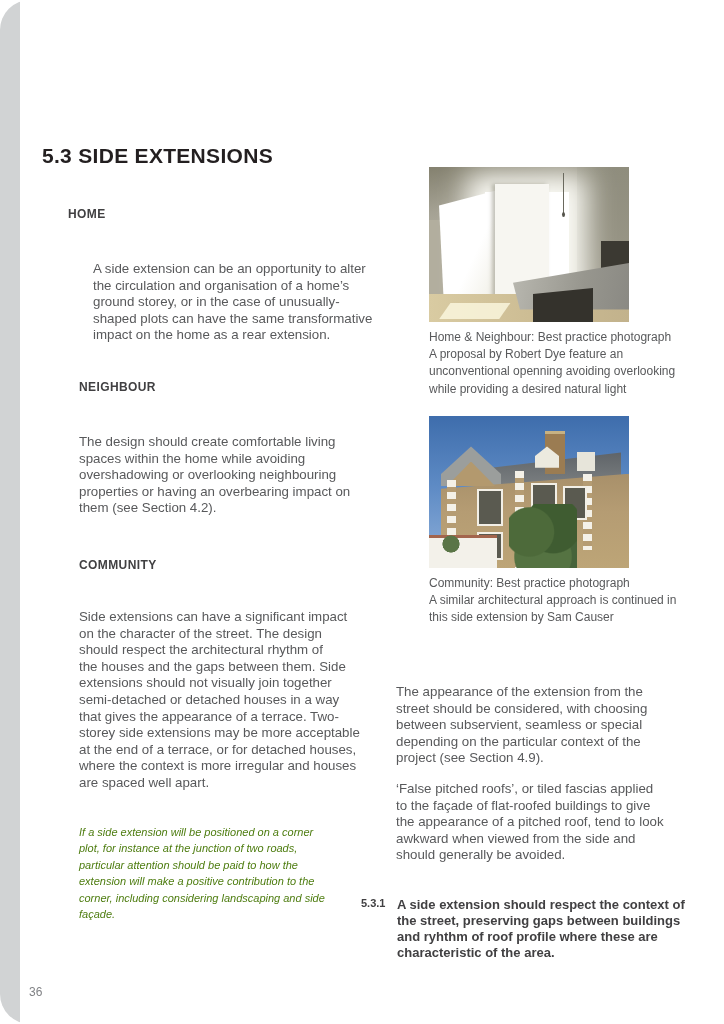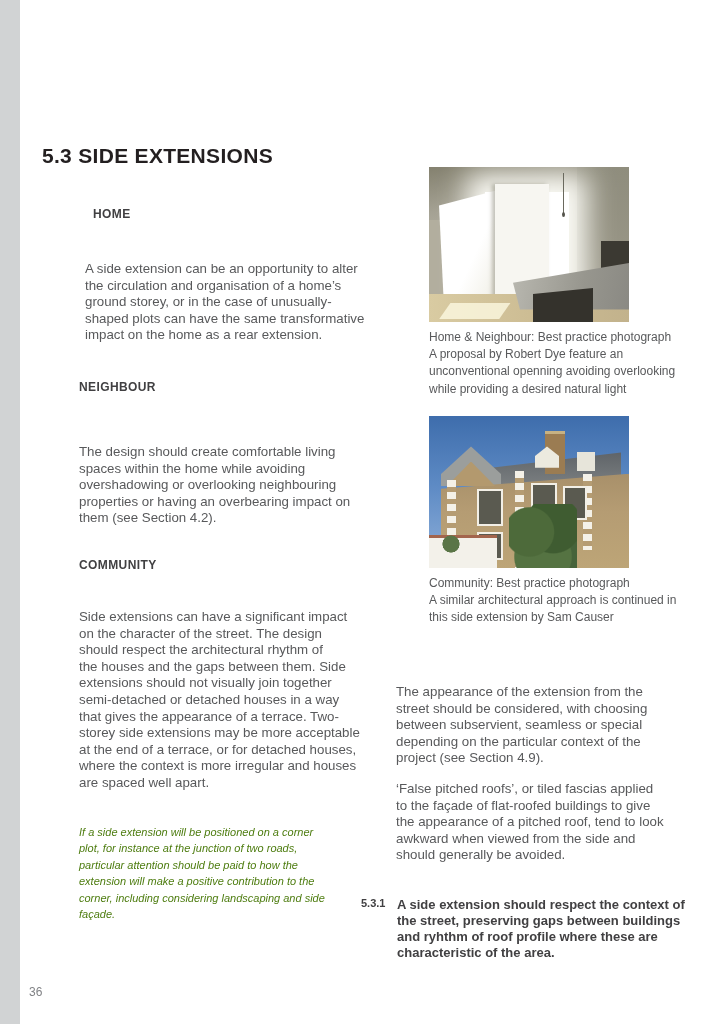--- a/index.html
+++ b/index.html
@@ -1,18 +1,19 @@
 <!DOCTYPE html>
 <html><head>
 <meta charset="utf-8">
 <style>
   html,body{margin:0;padding:0;background:#ffffff;}
   .page{
     position:relative;width:724px;height:1024px;background:#ffffff;overflow:hidden;
     font-family:"Liberation Sans","DejaVu Sans",sans-serif;
+    border-radius:30px;
   }
   .edge-strip{position:absolute;left:0;top:0;width:20px;height:1024px;background:#d1d3d4;}
   .page-title{position:absolute;left:42px;top:144px;font-size:21px;font-weight:bold;color:#231f20;letter-spacing:.3px;}
   .subhead{position:absolute;font-size:12px;font-weight:bold;color:#414042;letter-spacing:.4px;}
   .body-text{position:absolute;font-size:13.3px;line-height:16.6px;color:#58595b;white-space:pre-line;width:305px;}
   .note-text{position:absolute;font-size:11px;line-height:16.4px;color:#4d7c0f;font-style:italic;font-weight:400;white-space:pre-line;width:320px;}
   .caption{position:absolute;font-size:12px;line-height:17.2px;color:#58595b;white-space:pre-line;width:250px;}
   .pagenum{position:absolute;left:29px;top:985px;font-size:12px;color:#808285;}
   .guide-num{position:absolute;left:361px;top:897px;font-size:11px;font-weight:bold;color:#414042;}
   .guide-text{position:absolute;left:397px;top:897px;font-size:13px;line-height:15.9px;font-weight:bold;color:#414042;white-space:pre-line;width:300px;}
@@ -63,29 +64,29 @@
 </style>
 </head>
 <body>
 
 <div class="page">
 
   <div class="edge-strip"></div>
 
   <h1 class="page-title" style="margin:0;">5.3 SIDE EXTENSIONS</h1>
 
-  <div class="subhead" style="left:93px;top:207px;text-align:center;">HOME</div>
-  <div class="body-text" style="left:85px;top:261px;">A side extension can be an opportunity to alter
+  <div class="subhead" style="left:68px;top:207px;text-align:center;">HOME</div>
+  <div class="body-text" style="left:93px;top:261px;">A side extension can be an opportunity to alter
 the circulation and organisation of a home’s
 ground storey, or in the case of unusually-
 shaped plots can have the same transformative
 impact on the home as a rear extension.</div>
 
   <div class="subhead" style="left:79px;top:380px;">NEIGHBOUR</div>
-  <div class="body-text" style="left:79px;top:434px;margin-top:10px;">The design should create comfortable living
+  <div class="body-text" style="left:79px;top:434px;">The design should create comfortable living
 spaces within the home while avoiding
 overshadowing or overlooking neighbouring
 properties or having an overbearing impact on
 them (see Section 4.2).</div>
 
   <div class="subhead" style="left:79px;top:558px;">COMMUNITY</div>
   <div class="body-text" style="left:79px;top:609px;">Side extensions can have a significant impact
 on the character of the street. The design
 should respect the architectural rhythm of
 the houses and the gaps between them. Side

